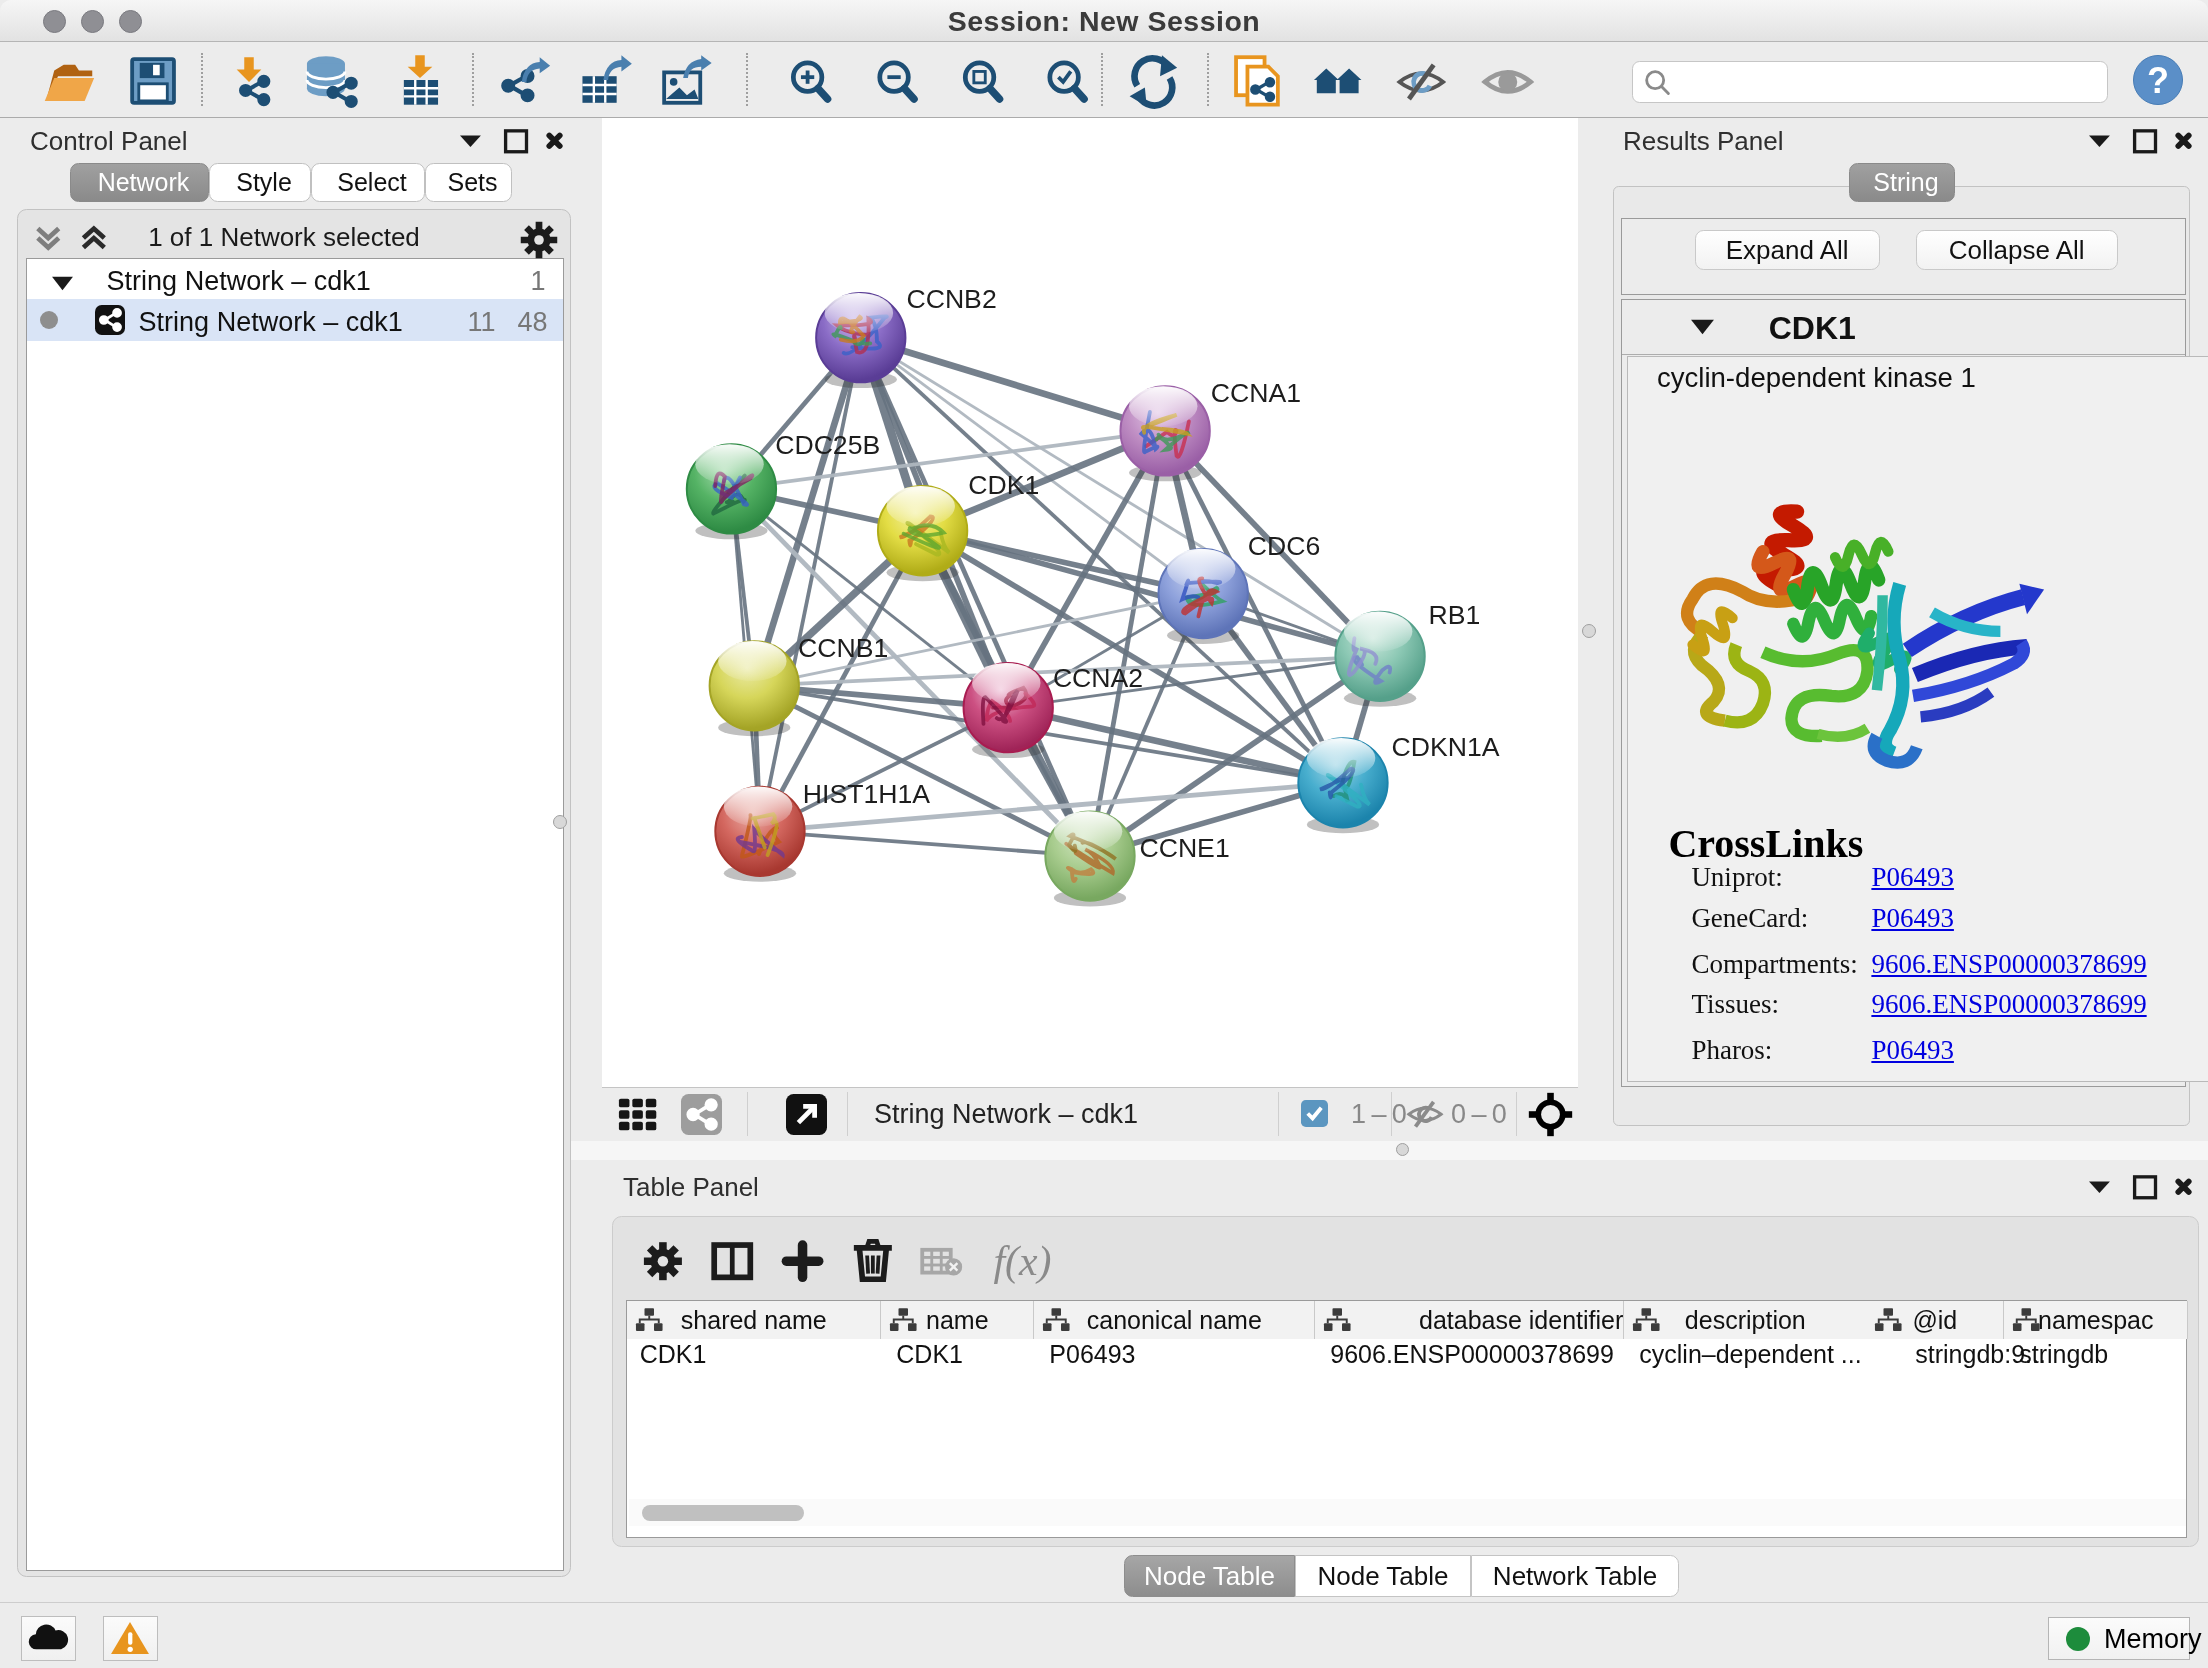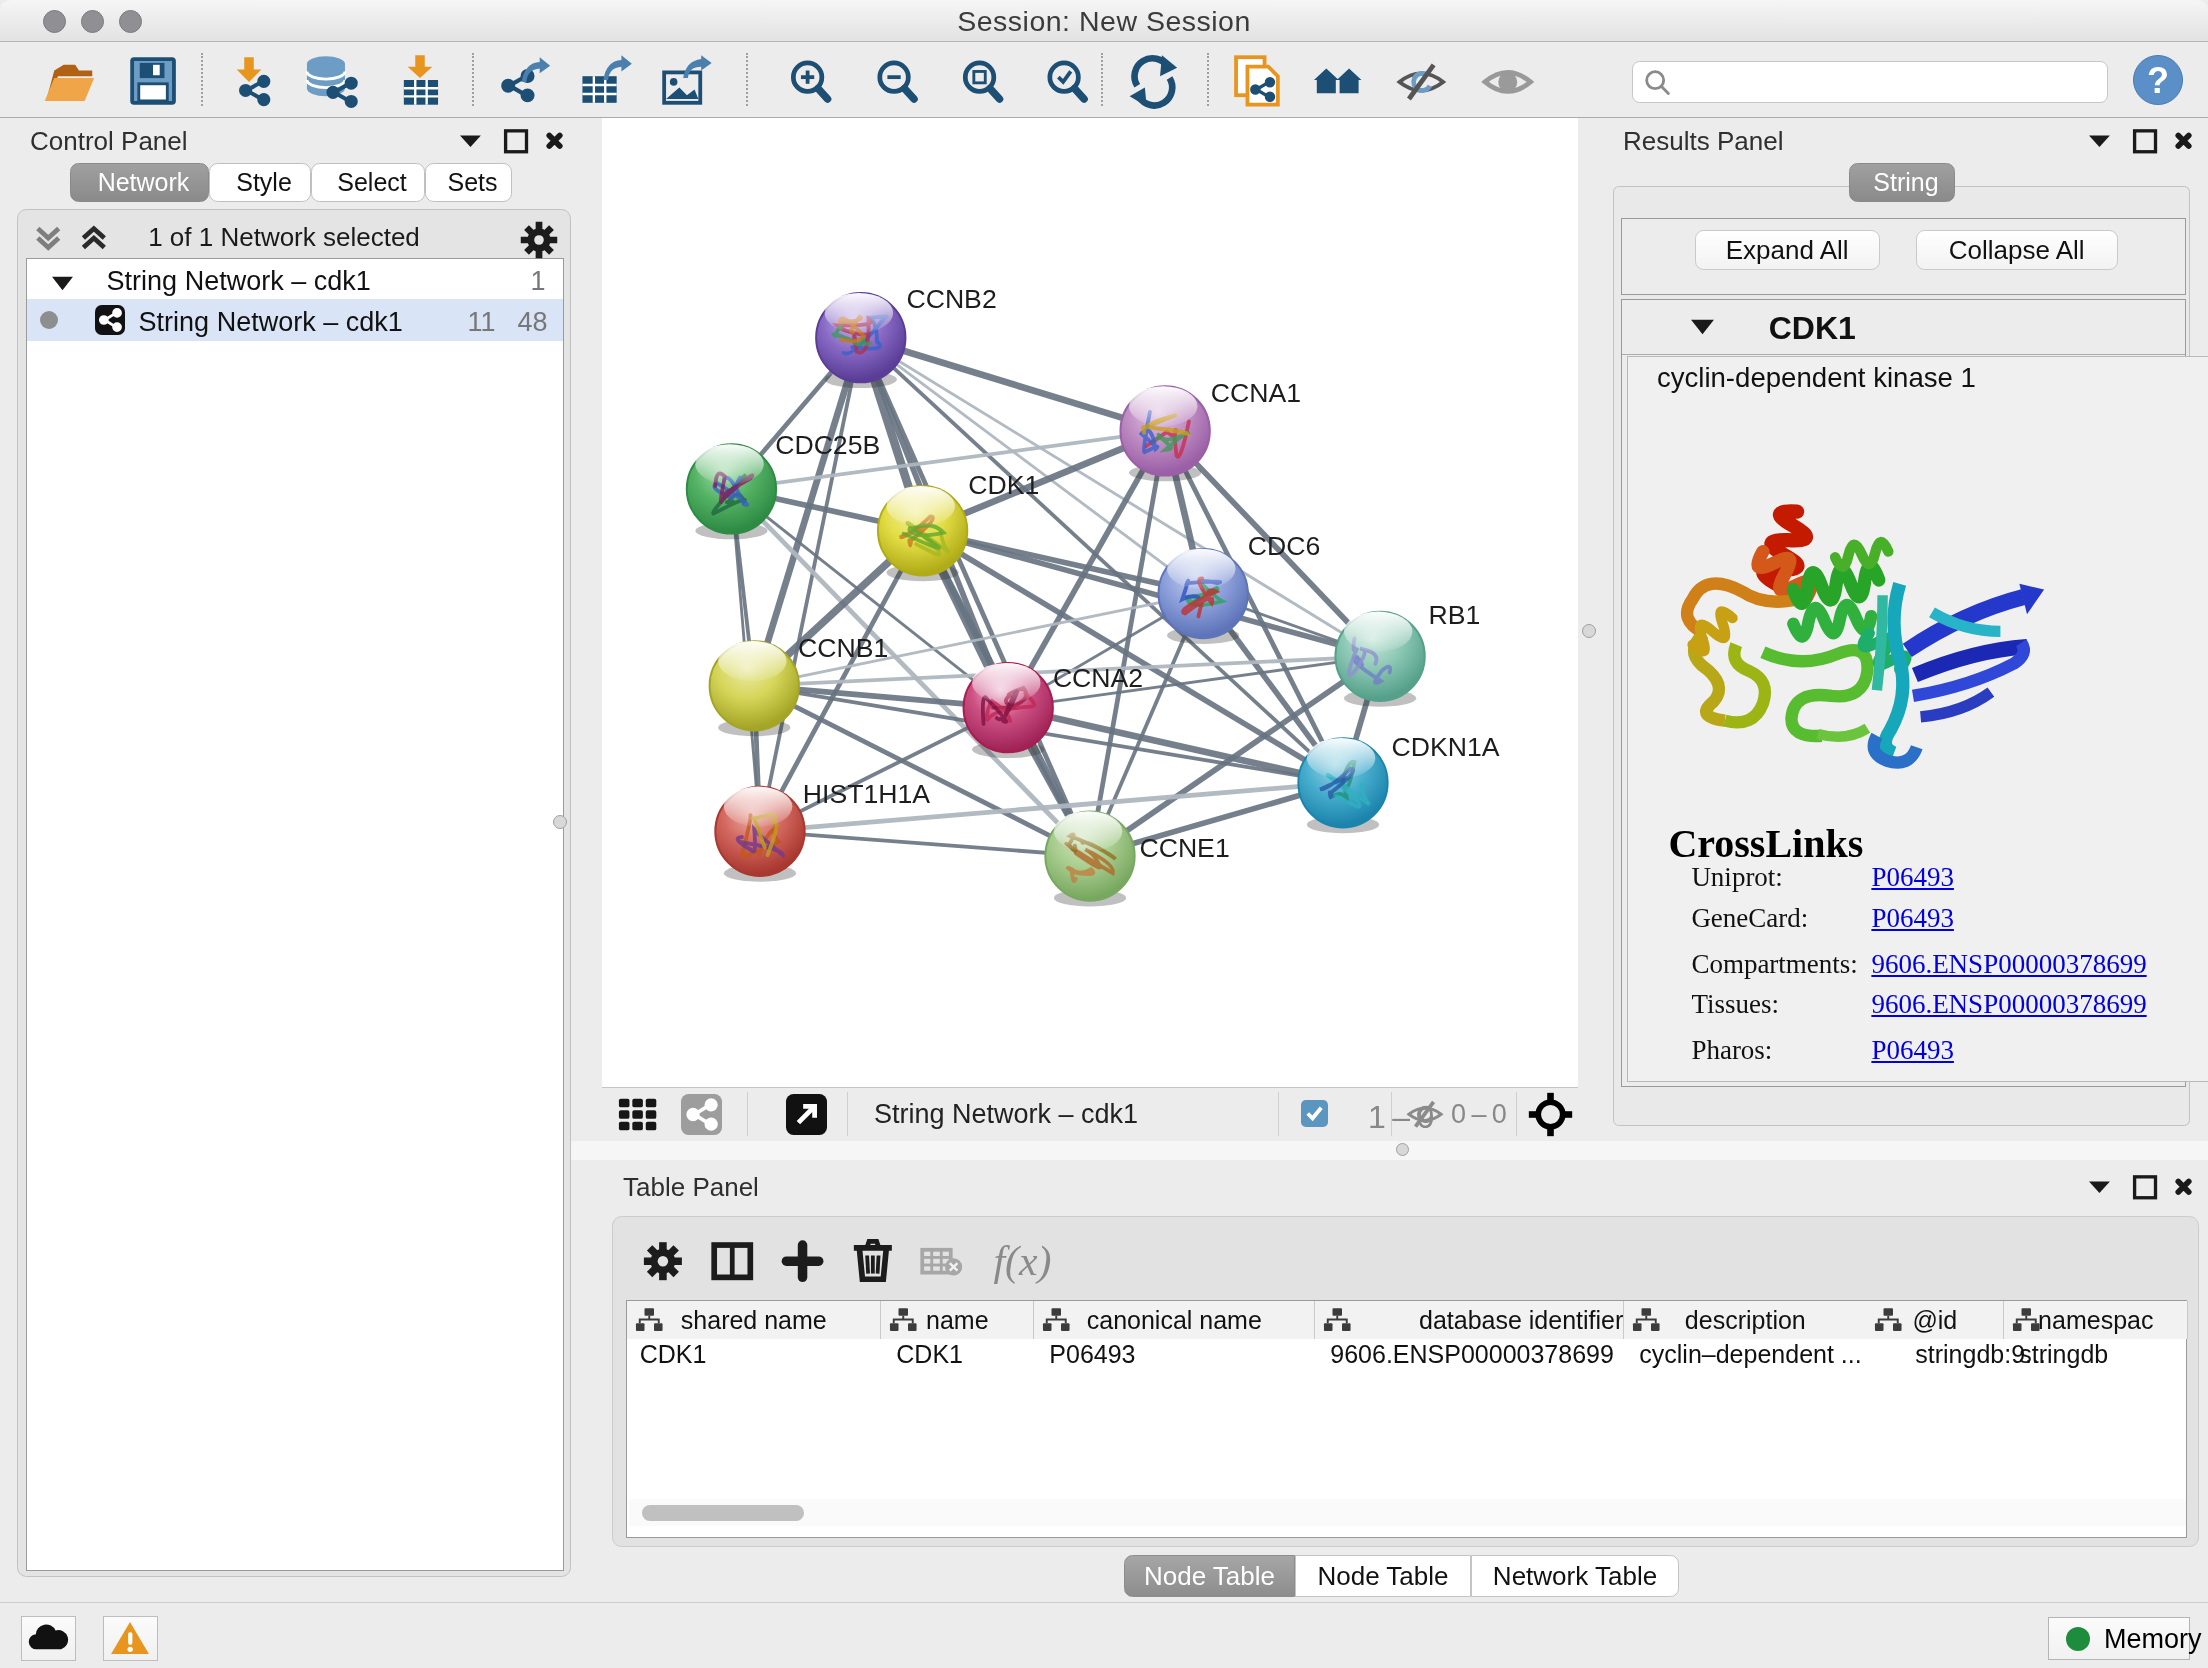--- a/index.html
+++ b/index.html
@@ -5,21 +5,21 @@
 * { margin:0; padding:0; box-sizing:border-box; }
 html,body { width:2208px; height:1668px; overflow:hidden; }
 body { font-family:"Liberation Sans", sans-serif; background:#ececec; position:relative; }
 .abs { position:absolute; }
 
 
 #titlebar { position:absolute; left:0; top:0; width:2208px; height:42px;
   background:linear-gradient(#f6f6f6,#e2e2e2); border-bottom:1px solid #b5b5b5;
   border-radius:11.4px 11.4px 0 0; }
 #titlebar .title { position:absolute; left:0; right:0; top:4.8px; text-align:center;
-  font-size:28.5px; font-weight:normal; color:#3b3b3b; letter-spacing:0.5px; }
+  font-size:28.5px; font-weight:bold; color:#3b3b3b; letter-spacing:0.5px; }
 .tl { position:absolute; top:9.5px; width:23px; height:23px; border-radius:50%;
   background:#8f8f94; border:1px solid #7a7a80; }
 
 
 #toolbar { position:absolute; left:0; top:42px; width:2208px; height:76px;
   background:#ececec; border-bottom:1px solid #ababab; }
 .tbsep { position:absolute; top:11.4px; height:53px; width:0;
   border-left:2.9px dotted #9f9f9f; }
 #searchbox { position:absolute; left:1632px; top:19px; width:476px; height:42px;
   background:#fff; border:1.9px solid #c6c6c6; border-radius:7.6px; }
@@ -588,21 +588,21 @@
           <path d="M 18 13 L 30 13 L 30 25" fill="none"></path>
         </g>
       </svg>
   </div>
   <span style="position:absolute; left:272px; top:11.4px; font-size:27px; color:#222;">String Network – cdk1</span>
   <div style="position:absolute; left:699px; top:12.4px; width:27px; height:27px; background:#5b96c0; border-radius:4.8px;">
     <svg width="27" height="27" viewBox="0 0 28 28">
         <path d="M 7 14 L 12 19 L 21 8" fill="none" stroke="#fff" stroke-width="4"></path>
       </svg>
   </div>
-  <span style="position:absolute; left:766px; top:11.4px; font-size:32px; color:#888;">1 – 0</span>
+  <span style="position:absolute; left:749px; top:11.4px; font-size:27px; color:#888;">1 – 0</span>
   <svg width="38" height="28.5" viewBox="0 0 40 30" style="position:absolute;left:804px;top:12.4px;">
     <path d="M 3 15 Q 20 2 37 15 Q 20 28 3 15 Z" fill="none" stroke="#8b8b8b" stroke-width="3"></path>
     <path d="M 24 9 A 7 7 0 1 0 27 18" fill="none" stroke="#8b8b8b" stroke-width="4"></path>
     <line x1="29" y1="2" x2="10" y2="28" stroke="#8b8b8b" stroke-width="4"></line>
   </svg>
   <span style="position:absolute; left:849px; top:11.4px; font-size:27px; color:#888;">0 – 0</span>
   <svg width="49" height="49" viewBox="0 0 52 52" style="position:absolute;left:924px;top:1.9px;">
     <circle cx="26" cy="26" r="13" fill="none" stroke="#000" stroke-width="6"></circle>
     <g stroke="#000" stroke-width="7">
         <line x1="26" y1="3" x2="26" y2="12"></line>

